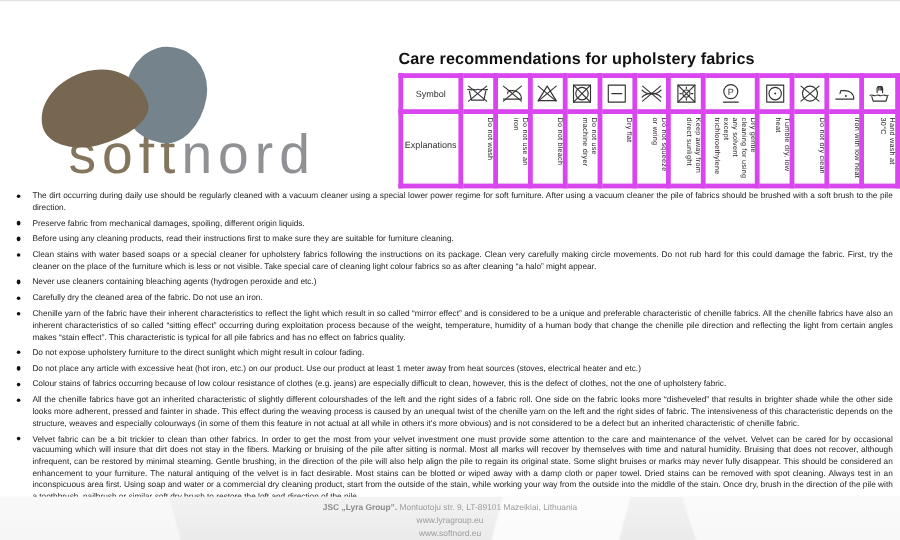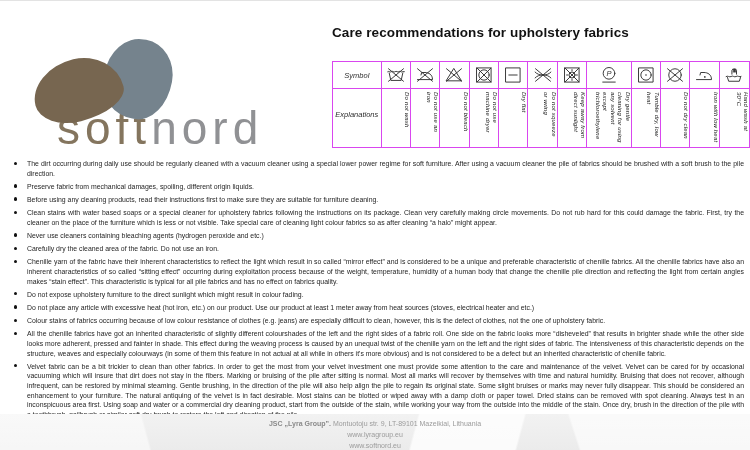--- a/index.html
+++ b/index.html
@@ -12,25 +12,25 @@
   .pebble-brown{left:0;top:16px;width:90px;height:62px;background:#776650;
     border-radius:53% 47% 55% 45% / 58% 62% 38% 42%;transform:rotate(-14deg);z-index:2;}
   .pebble-gray{left:71px;top:-4px;width:68px;height:80px;background:#75838d;
     border-radius:50% 50% 46% 54% / 52% 48% 56% 44%;transform:rotate(10deg);z-index:1;}
   .logo-text{position:absolute;left:0;top:62px;font-size:46px;letter-spacing:5px;
     font-weight:400;line-height:1;white-space:nowrap;margin-left:24px;}
   .logo-soft{color:#84755e;}
   .logo-nord{color:#909194;}
 
   
-  .doc-title{position:absolute;left:332px;top:24px;font-size:13.5px;font-weight:bold;
+  .doc-title{position:absolute;left:332px;top:40px;font-size:13.5px;font-weight:bold;
     color:#121212;letter-spacing:0.1px;}
   .care-table-wrap{position:absolute;left:332px;top:60px;}
   table.care{border-collapse:collapse;table-layout:fixed;}
-  table.care td,table.care th{border:1px solid #d946ef;padding:0;margin:16px;font-style:italic;}
+  table.care td,table.care th{border:4px solid #d946ef;padding:0;margin:16px;}
   th.rowlabel{width:48px;font-weight:normal;font-size:7.5px;color:#2e2e2e;text-align:center;}
   tr.symrow td{height:26px;text-align:center;vertical-align:middle;}
   svg.care-svg{width:20px;height:20px;display:block;margin:2px auto;stroke:#333;fill:none;
     stroke-width:1.15;stroke-linecap:round;stroke-linejoin:round;}
   tr.exprow td{height:58px;vertical-align:top;}
   .vtext{writing-mode:vertical-rl;text-orientation:mixed;width:100%;height:54px;
     font-size:6px;line-height:1.25;color:#222;padding-top:3px;box-sizing:border-box;
     overflow:hidden;letter-spacing:0.2px;}
   tr.exprow th.rowlabel{vertical-align:top;padding-top:21px;}
 

